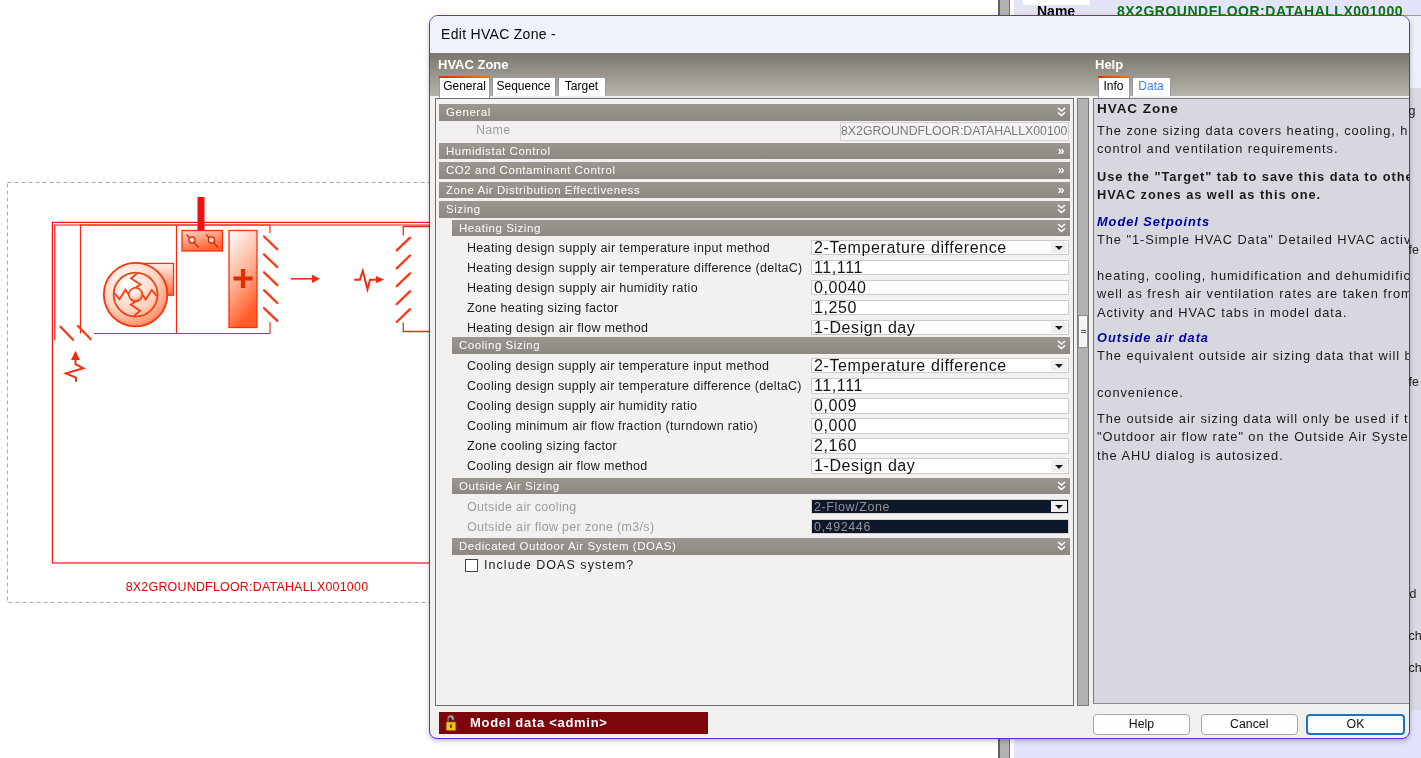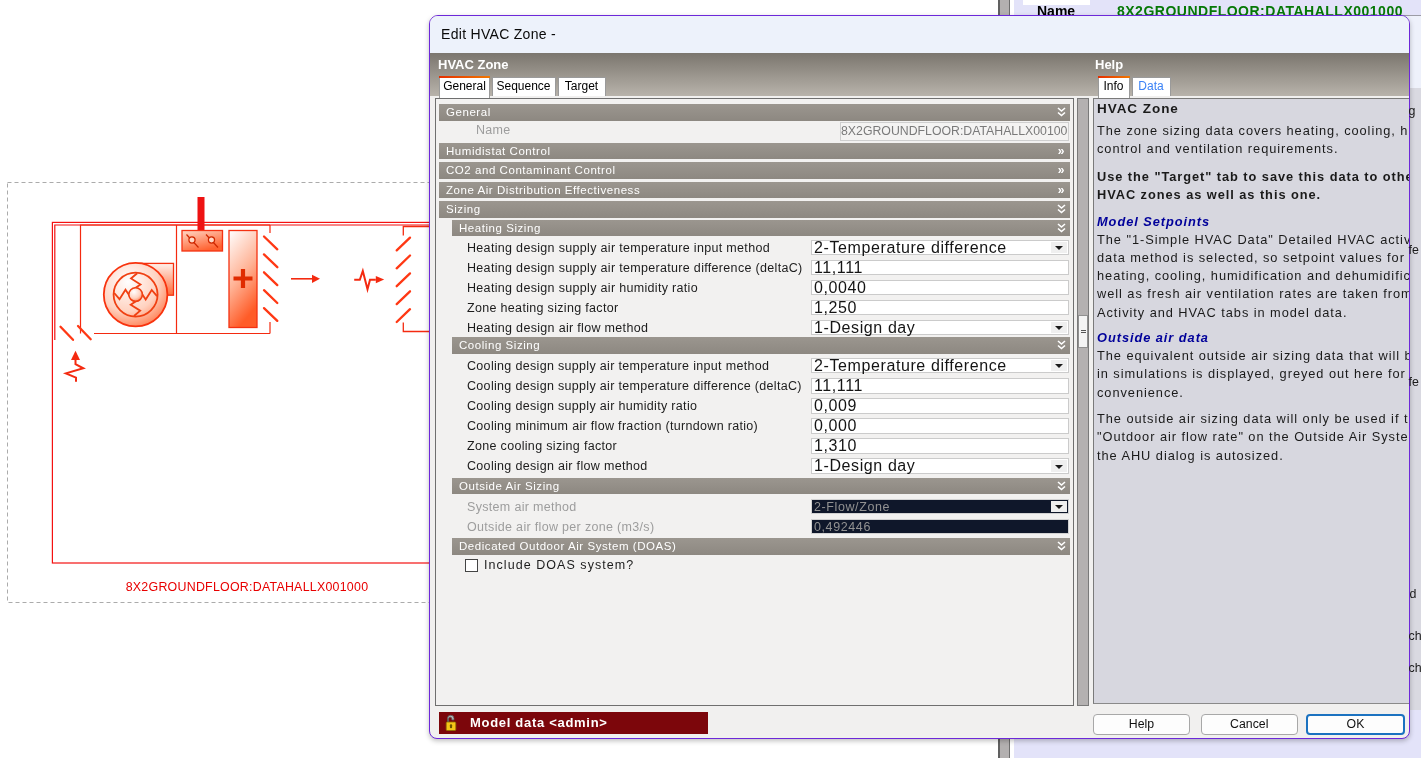--- a/index.html
+++ b/index.html
@@ -174,27 +174,27 @@
         </svg></div>
   <div class="lbl" style="left:31px;top:260px">Cooling design supply air temperature input method</div>
   <div class="vbox" style="top:258.9px">2-Temperature difference<span class="dbtn"></span></div>
   <div class="lbl" style="left:31px;top:280px">Cooling design supply air temperature difference (deltaC)</div>
   <div class="vbox" style="top:279px">11,111</div>
   <div class="lbl" style="left:31px;top:300px">Cooling design supply air humidity ratio</div>
   <div class="vbox" style="top:299.1px">0,009</div>
   <div class="lbl" style="left:31px;top:320px">Cooling minimum air flow fraction (turndown ratio)</div>
   <div class="vbox" style="top:319.2px">0,000</div>
   <div class="lbl" style="left:31px;top:340px">Zone cooling sizing factor</div>
-  <div class="vbox" style="top:339.3px">1,310</div>
+  <div class="vbox" style="top:339.3px">2,160</div>
   <div class="lbl" style="left:31px;top:360px">Cooling design air flow method</div>
   <div class="vbox" style="top:359.4px">1-Design day<span class="dbtn"></span></div>
   <div class="bar" style="left:16px;top:378.5px;width:618px">Outside Air Sizing<svg class="chvD" viewBox="0 0 9 10">
           <path d="M1 1 L4.5 4 L8 1 M1 5.5 L4.5 8.5 L8 5.5" fill="none" stroke="#fff" stroke-width="1.6"></path>
         </svg></div>
-  <div class="lbld" style="left:31px;top:400.5px">System air method</div>
+  <div class="lbld" style="left:31px;top:400.5px">Outside air cooling</div>
   <div class="vboxd" style="top:399.5px">2-Flow/Zone<span class="dbtn"></span></div>
   <div class="lbld" style="left:31px;top:420.5px">Outside air flow per zone (m3/s)</div>
   <div class="vboxd" style="top:419.6px">0,492446</div>
   <div class="bar" style="left:16px;top:439px;width:618px">Dedicated Outdoor Air System (DOAS)<svg class="chvD" viewBox="0 0 9 10">
           <path d="M1 1 L4.5 4 L8 1 M1 5.5 L4.5 8.5 L8 5.5" fill="none" stroke="#fff" stroke-width="1.6"></path>
         </svg></div>
   <div class="abs" style="left:29px;top:459.5px;width:13px;height:13px;background:#fff;border:1.7px solid #444;box-sizing:border-box"></div>
   <div class="lbl" style="left:48px;top:459px;letter-spacing:1.05px">Include DOAS system?</div>
   </div>
 
@@ -206,27 +206,25 @@
   </div>
 
   <div class="abs" id="hbox" style="left:663px;top:82px;width:316px;height:606px;background:#d7d7df;border-top:1px solid #7a7a7a;border-left:1px solid #7a7a7a;border-bottom:1px solid #8a8a8a;box-sizing:border-box;overflow:hidden">
   <div class="hline hb" style="top:2px;font-size:13.5px">HVAC Zone</div>
   <div class="hline" style="top:24px">The zone sizing data covers heating, cooling, humidity</div>
   <div class="hline" style="top:42.3px">control and ventilation requirements.</div>
   <div class="hline hb" style="top:70px">Use the "Target" tab to save this data to other</div>
   <div class="hline hb" style="top:88px">HVAC zones as well as this one.</div>
   <div class="hline hh" style="top:114.5px">Model Setpoints</div>
   <div class="hline" style="top:132.5px">The "1-Simple HVAC Data" Detailed HVAC activity</div>
-  <div class="hline" style="top:150.8px">data method is selected, so setpoint values for</div>
   <div class="hline" style="top:169.1px">heating, cooling, humidification and dehumidification as</div>
   <div class="hline" style="top:187.4px">well as fresh air ventilation rates are taken from the</div>
   <div class="hline" style="top:205.7px">Activity and HVAC tabs in model data.</div>
   <div class="hline hh" style="top:231px">Outside air data</div>
   <div class="hline" style="top:249px">The equivalent outside air sizing data that will be used</div>
-  <div class="hline" style="top:267.3px">in simulations is displayed, greyed out here for</div>
   <div class="hline" style="top:285.6px">convenience.</div>
   <div class="hline" style="top:312px">The outside air sizing data will only be used if the</div>
   <div class="hline" style="top:330.3px">"Outdoor air flow rate" on the Outside Air System of</div>
   <div class="hline" style="top:348.6px">the AHU dialog is autosized.</div>
   </div>
 
   <div class="abs" style="left:9px;top:696px;width:269px;height:22px;background:#7c060b">
     <svg class="abs" style="left:5px;top:2px" width="14" height="18" viewBox="0 0 14 18">
       <path d="M3.5 8 L3.5 4.5 A3.2 3.2 0 0 1 10 4.5 L10 6 L7.8 6 L7.8 4.8 A1.6 1.6 0 0 0 4.6 4.8 L4.6 8 Z" fill="#b9b9b9" stroke="#555" stroke-width="0.8"></path>
       <rect x="2.2" y="8" width="9.6" height="8.5" rx="1" fill="#f5c518" stroke="#8a6d00" stroke-width="0.8"></rect>

